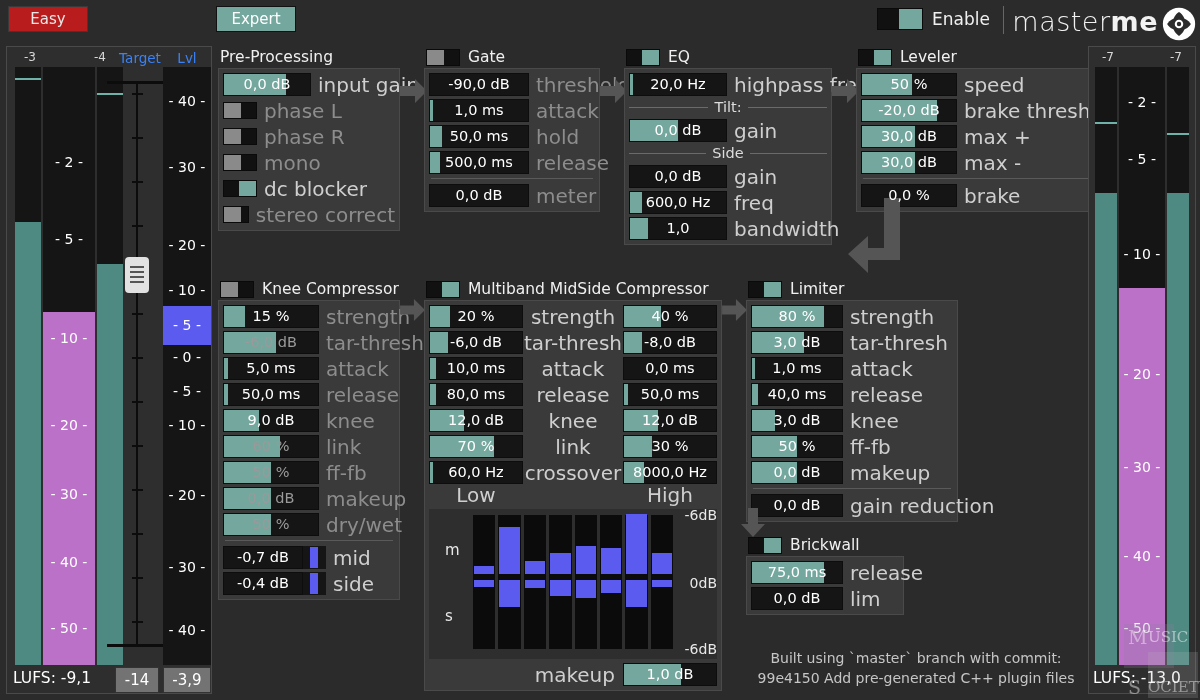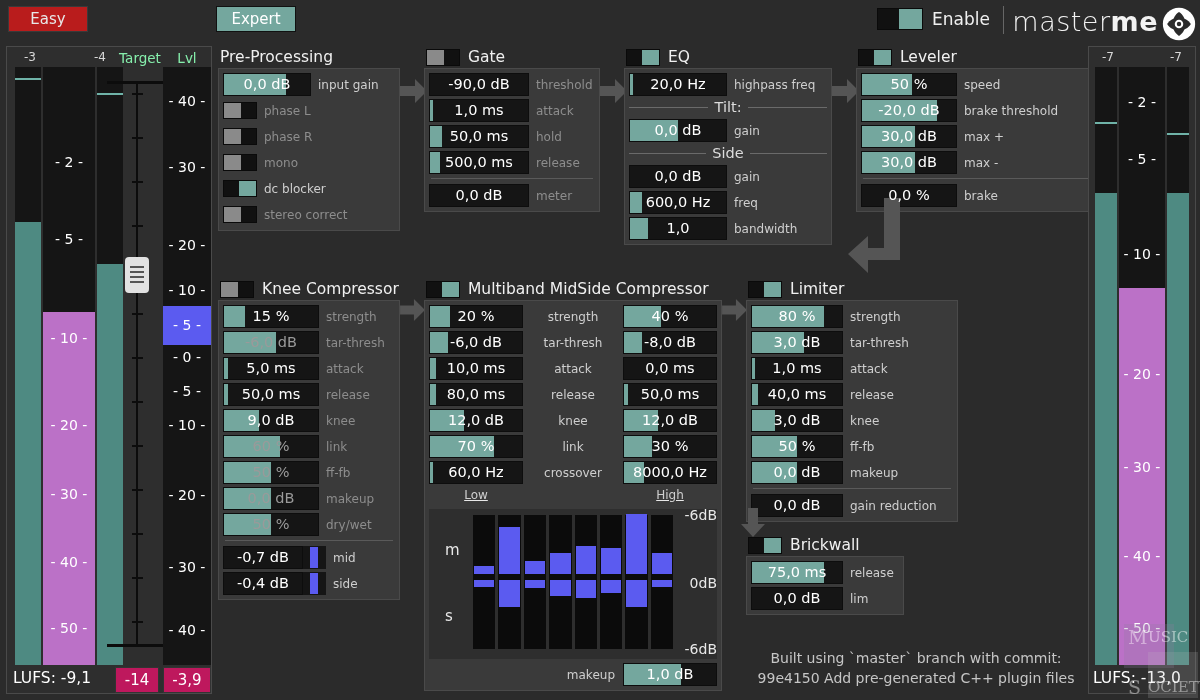--- a/index.html
+++ b/index.html
@@ -38,21 +38,21 @@
   .panel-title { display:flex; align-items:center; gap:8px; height:22px; font-size:15.5px; color:#f0f0f0; padding-left:2px; }
   .panel-body { background:#3a3a3a; border:1px solid #4a4a4a; padding:4px; }
 
   
   .row { display:flex; align-items:center; height:23px; margin-bottom:3px; }
   .row:last-child { margin-bottom:0; }
   .slot { position:relative; background:#151515; height:23px; overflow:hidden; flex:none; border:1px solid #0d0d0d; }
   .slot .fill { position:absolute; left:0; top:0; bottom:0; background:#74a79e; }
   .slot .txt { position:relative; z-index:2; display:block; text-align:center; line-height:21px; font-size:14.5px; color:#ffffff; }
   .slot.dim .txt { color:#9a9a9a; }
-  .lbl { font-size:12px; color:#cfcfcf; padding-left:7px; white-space:nowrap; }
+  .lbl { font-size:20px; color:#cfcfcf; padding-left:7px; white-space:nowrap; }
   .lbl.dim { color:#8d8d8d; }
   .lbl.ctr { flex:1; text-align:center; padding:0; }
   .hr { height:1px; background:#5a5a5a; margin:4px 2px 5px 2px; }
   .sec-rule { display:flex; align-items:center; gap:6px; margin:3px 0 4px 0; }
   .sec-rule span { font-size:14.5px; color:#dcdcdc; }
   .sec-rule i { flex:1; height:1px; background:#6a6a6a; display:block; }
   .meterbar { position:relative; width:23px; height:23px; background:#151515; flex:none; }
   .meterbar b { position:absolute; left:7px; top:1px; bottom:1px; width:8px; background:#5b5bf0; }
 
   
@@ -60,23 +60,23 @@
 
   
   .meterpanel { position:absolute; background:#2e2e2e; border:1px solid #4a4a4a; }
   .mcol { position:absolute; background:#151515; }
   .mcol .lvl { position:absolute; left:0; right:0; bottom:0; background:#4e8a82; }
   .mcol .peak { position:absolute; left:0; right:0; height:2px; background:#6fb3a8; }
   .scalecol { position:absolute; background:#151515; color:#fff; font-size:14px; }
   .scalecol .tick { position:absolute; left:0; right:0; text-align:center; }
   .purple { background:#bb71c7; }
   .bluebox { position:absolute; left:0; right:0; background:#5b5bf0; }
-  .capnum { position:absolute; background:#be185d; border:1px solid #333; color:#fff; font-size:15px; text-align:center; }
+  .capnum { position:absolute; background:#737373; border:1px solid #333; color:#fff; font-size:15px; text-align:center; }
   .smalltop { position:absolute; font-size:12px; color:#d8d8d8; text-align:center; }
-  .collabel { position:absolute; font-size:13.5px; color:#86efac; text-align:center; }
+  .collabel { position:absolute; font-size:13.5px; color:#3b82f6; text-align:center; }
   .lufs { position:absolute; font-size:15.5px; color:#ffffff; }
 
   
   .fader-track { position:absolute; width:2px; background:#0c0c0c; }
   .fader-tick { position:absolute; width:11px; height:2px; background:#0c0c0c; left:-4.5px;}
   .fader-end { position:absolute; width:60px; height:3px; background:#0c0c0c; }
   .fader-knob { position:absolute; width:24px; height:36px; background:#e2e2e2; border-radius:4px; cursor:pointer; }
   .fader-knob i { position:absolute; left:5px; right:5px; height:1.5px; background:#555; }
 
   
@@ -571,21 +571,21 @@
               <div class="fill" style="width:3%"></div>
               <span class="txt">60,0 Hz</span>
             </div>
             <span class="lbl ctr">crossover</span>
             <div class="slot" style="width:94px;">
               <div class="fill" style="width:22%"></div>
               <span class="txt">8000,0 Hz</span>
             </div>
           </div>
         </div>
-      <div class="row" style="height:22px;text-decoration:underline;">
+      <div class="row" style="height:22px;">
         <span class="lbl ctr" style="width:94px;flex:none;">Low</span>
         <span style="flex:1"></span>
         <span class="lbl ctr" style="width:94px;flex:none;">High</span>
       </div>
 
       <div class="viz" style="position:relative;height:150px;margin-top:2px;">
         <div class="vizlbl" style="left:16px; top:32px;">m</div>
         <div class="vizlbl" style="left:16px; top:98px;">s</div>
         <div class="vizlbl" style="right:0px; top:-2px; font-size:14px;">-6dB</div>
         <div class="vizlbl" style="right:0px; top:66px; font-size:14px;">0dB</div>

